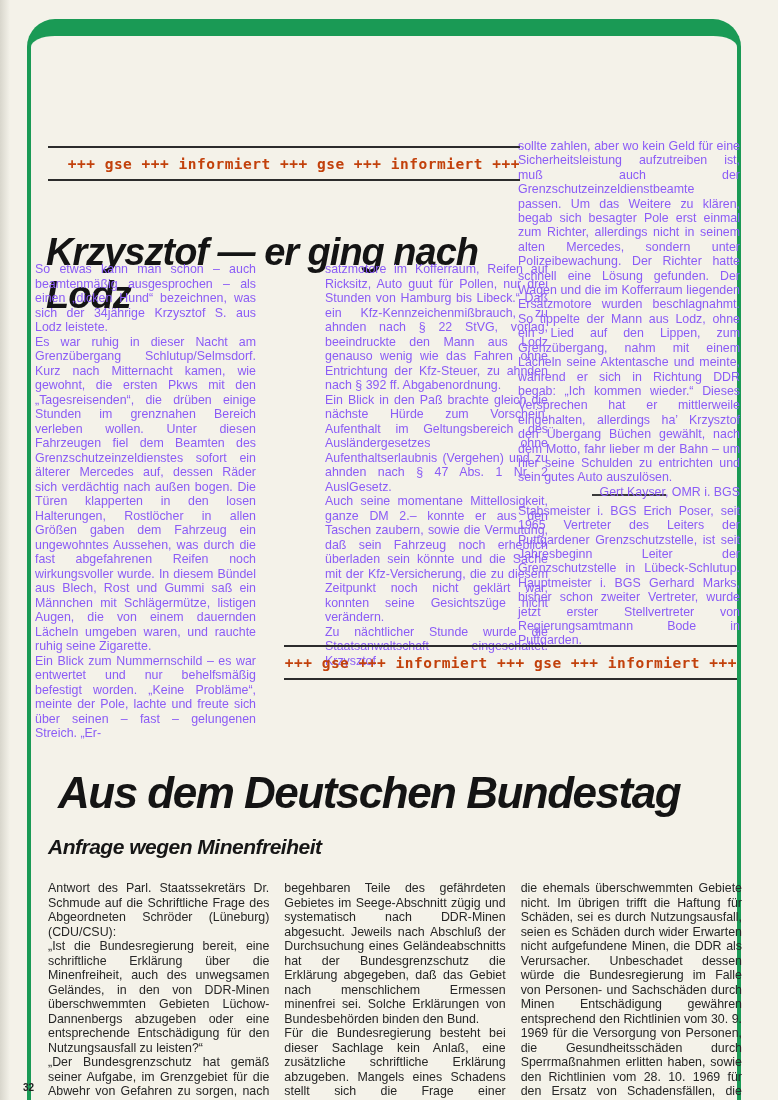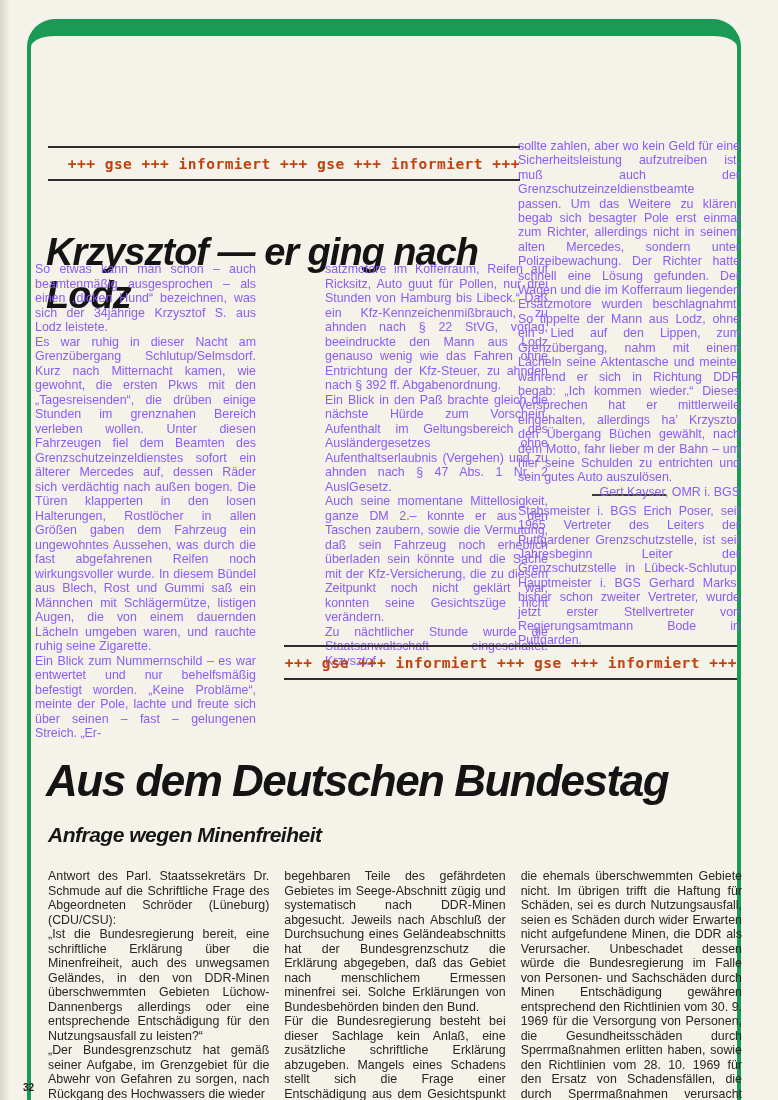--- a/index.html
+++ b/index.html
@@ -49,21 +49,21 @@
   .bodycol p{margin:0;}
   .a1c1{left:35px;top:262px;width:221px;}
   .a1c2{left:284px;top:262px;width:223px;margin-left:41px;}
   .a1c3{left:518px;top:139px;width:222px;line-height:14.4px;}
   .byline{float:right;font-weight:normal;}
   .col-divider{width:74px;height:0;border-top:2px solid #3a3a3a;margin:9px auto 8px auto;}
 
   .article2{position:absolute;left:46px;top:756px;width:696px;}
   .headline2{
     font-size:44px;font-weight:800;font-style:italic;
-    letter-spacing:-1.5px;color:#141414;margin:0;
+    letter-spacing:-1.5px;color:#141414;margin:12px;
   }
   .subhead2{
     font-size:21px;font-weight:800;font-style:italic;
     letter-spacing:-0.5px;color:#161616;margin:17px 0 0 2px;
   }
   .a2cols{display:flex;gap:15px;margin-top:22px;margin-left:2px;}
   .a2col{width:222px;font-size:12.4px;line-height:14.5px;text-align:justify;color:#262626;}
   .a2col p{margin:0;}
 
   .pageno{
@@ -108,21 +108,21 @@
     <div class="ticker ticker2">
       <span>+++ gse +++ informiert +++ gse +++ informiert +++</span>
     </div>
 
     <div class="article2">
       <h1 class="headline2">Aus dem Deutschen Bundestag</h1>
       <h2 class="subhead2">Anfrage wegen Minenfreiheit</h2>
       <div class="a2cols">
         <div class="a2col">
           <p>Antwort des Parl. Staatssekretärs Dr. Schmude auf die Schriftliche Frage des Abgeordneten Schröder (Lüneburg) (CDU/CSU):</p>
-          <p>„Ist die Bundesregierung bereit, eine schriftliche Erklärung über die Minenfreiheit, auch des unwegsamen Geländes, in den von DDR-Minen überschwemmten Gebieten Lüchow-Dannenbergs allerdings oder eine entsprechende Entschädigung für den Nutzungsausfall zu leisten?“</p>
+          <p>„Ist die Bundesregierung bereit, eine schriftliche Erklärung über die Minenfreiheit, auch des unwegsamen Geländes, in den von DDR-Minen überschwemmten Gebieten Lüchow-Dannenbergs abzugeben oder eine entsprechende Entschädigung für den Nutzungsausfall zu leisten?“</p>
           <p>„Der Bundesgrenzschutz hat gemäß seiner Aufgabe, im Grenzgebiet für die Abwehr von Gefahren zu sorgen, nach Rückgang des Hochwassers die wieder</p>
         </div>
         <div class="a2col">
           <p>begehbaren Teile des gefährdeten Gebietes im Seege-Abschnitt zügig und systematisch nach DDR-Minen abgesucht. Jeweils nach Abschluß der Durchsuchung eines Geländeabschnitts hat der Bundesgrenzschutz die Erklärung abgegeben, daß das Gebiet nach menschlichem Ermessen minenfrei sei. Solche Erklärungen von Bundesbehörden binden den Bund.</p>
           <p>Für die Bundesregierung besteht bei dieser Sachlage kein Anlaß, eine zusätzliche schriftliche Erklärung abzugeben. Mangels eines Schadens stellt sich die Frage einer Entschädigung aus dem Gesichtspunkt des Nutzungsausfalls für</p>
         </div>
         <div class="a2col">
           <p>die ehemals überschwemmten Gebiete nicht. Im übrigen trifft die Haftung für Schäden, sei es durch Nutzungsausfall, seien es Schäden durch wider Erwarten nicht aufgefundene Minen, die DDR als Verursacher. Unbeschadet dessen würde die Bundesregierung im Falle von Personen- und Sachschäden durch Minen Entschädigung gewähren entsprechend den Richtlinien vom 30. 9. 1969 für die Versorgung von Personen, die Gesundheitsschäden durch Sperrmaßnahmen erlitten haben, sowie den Richtlinien vom 28. 10. 1969 für den Ersatz von Schadensfällen, die durch Sperrmaßnahmen verursacht sind.“</p>
         </div>
       </div>

